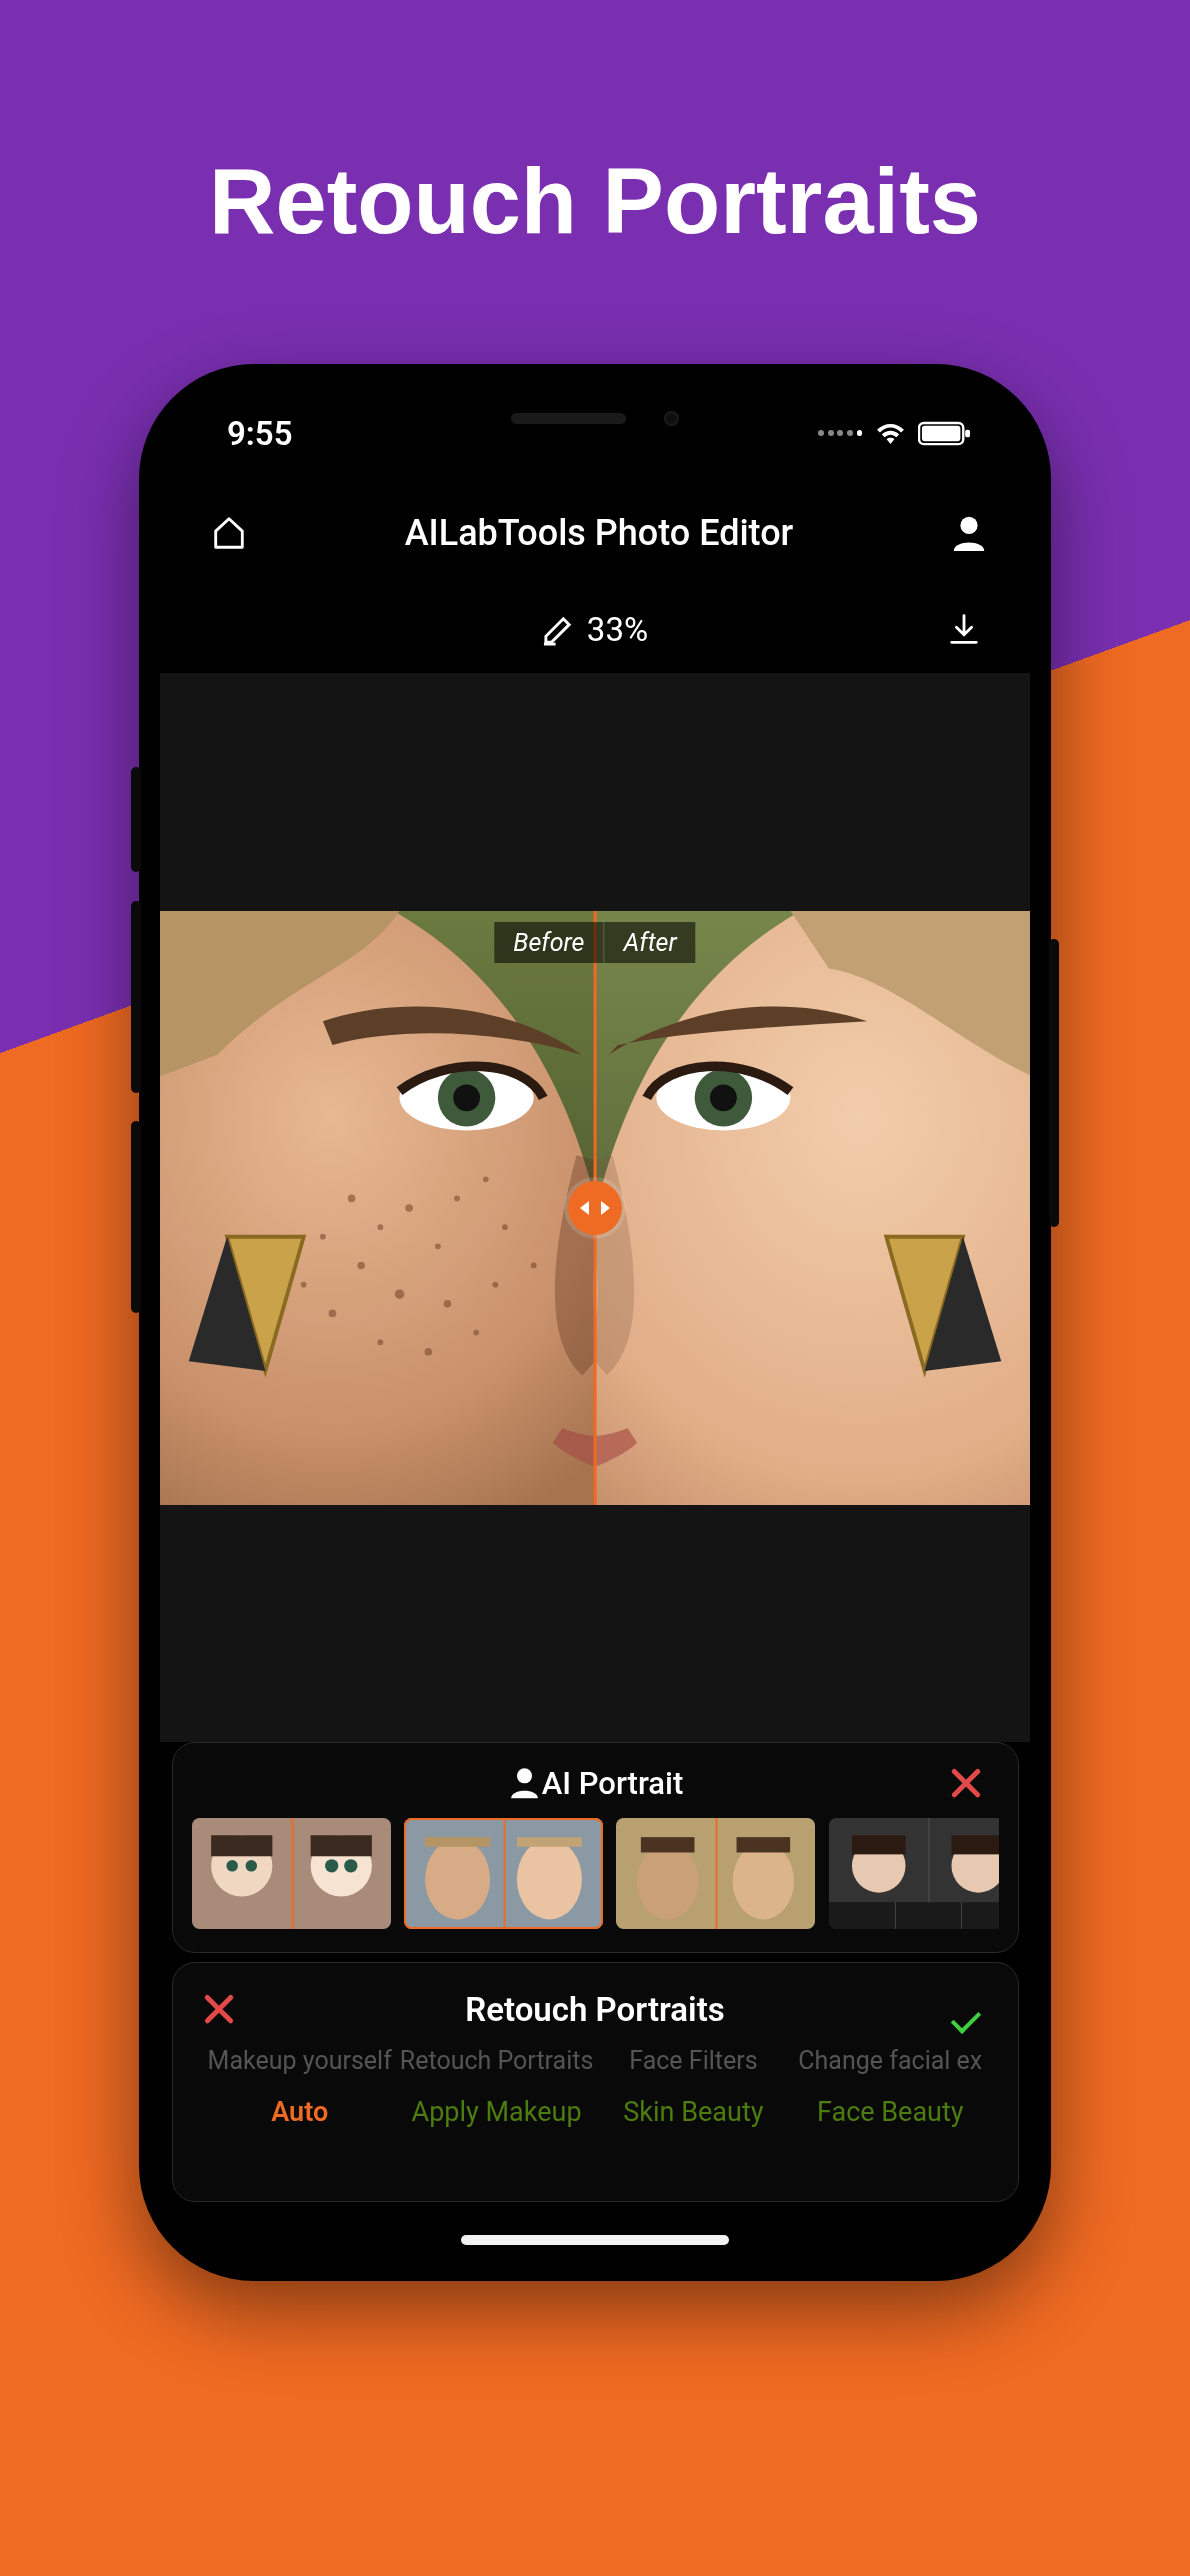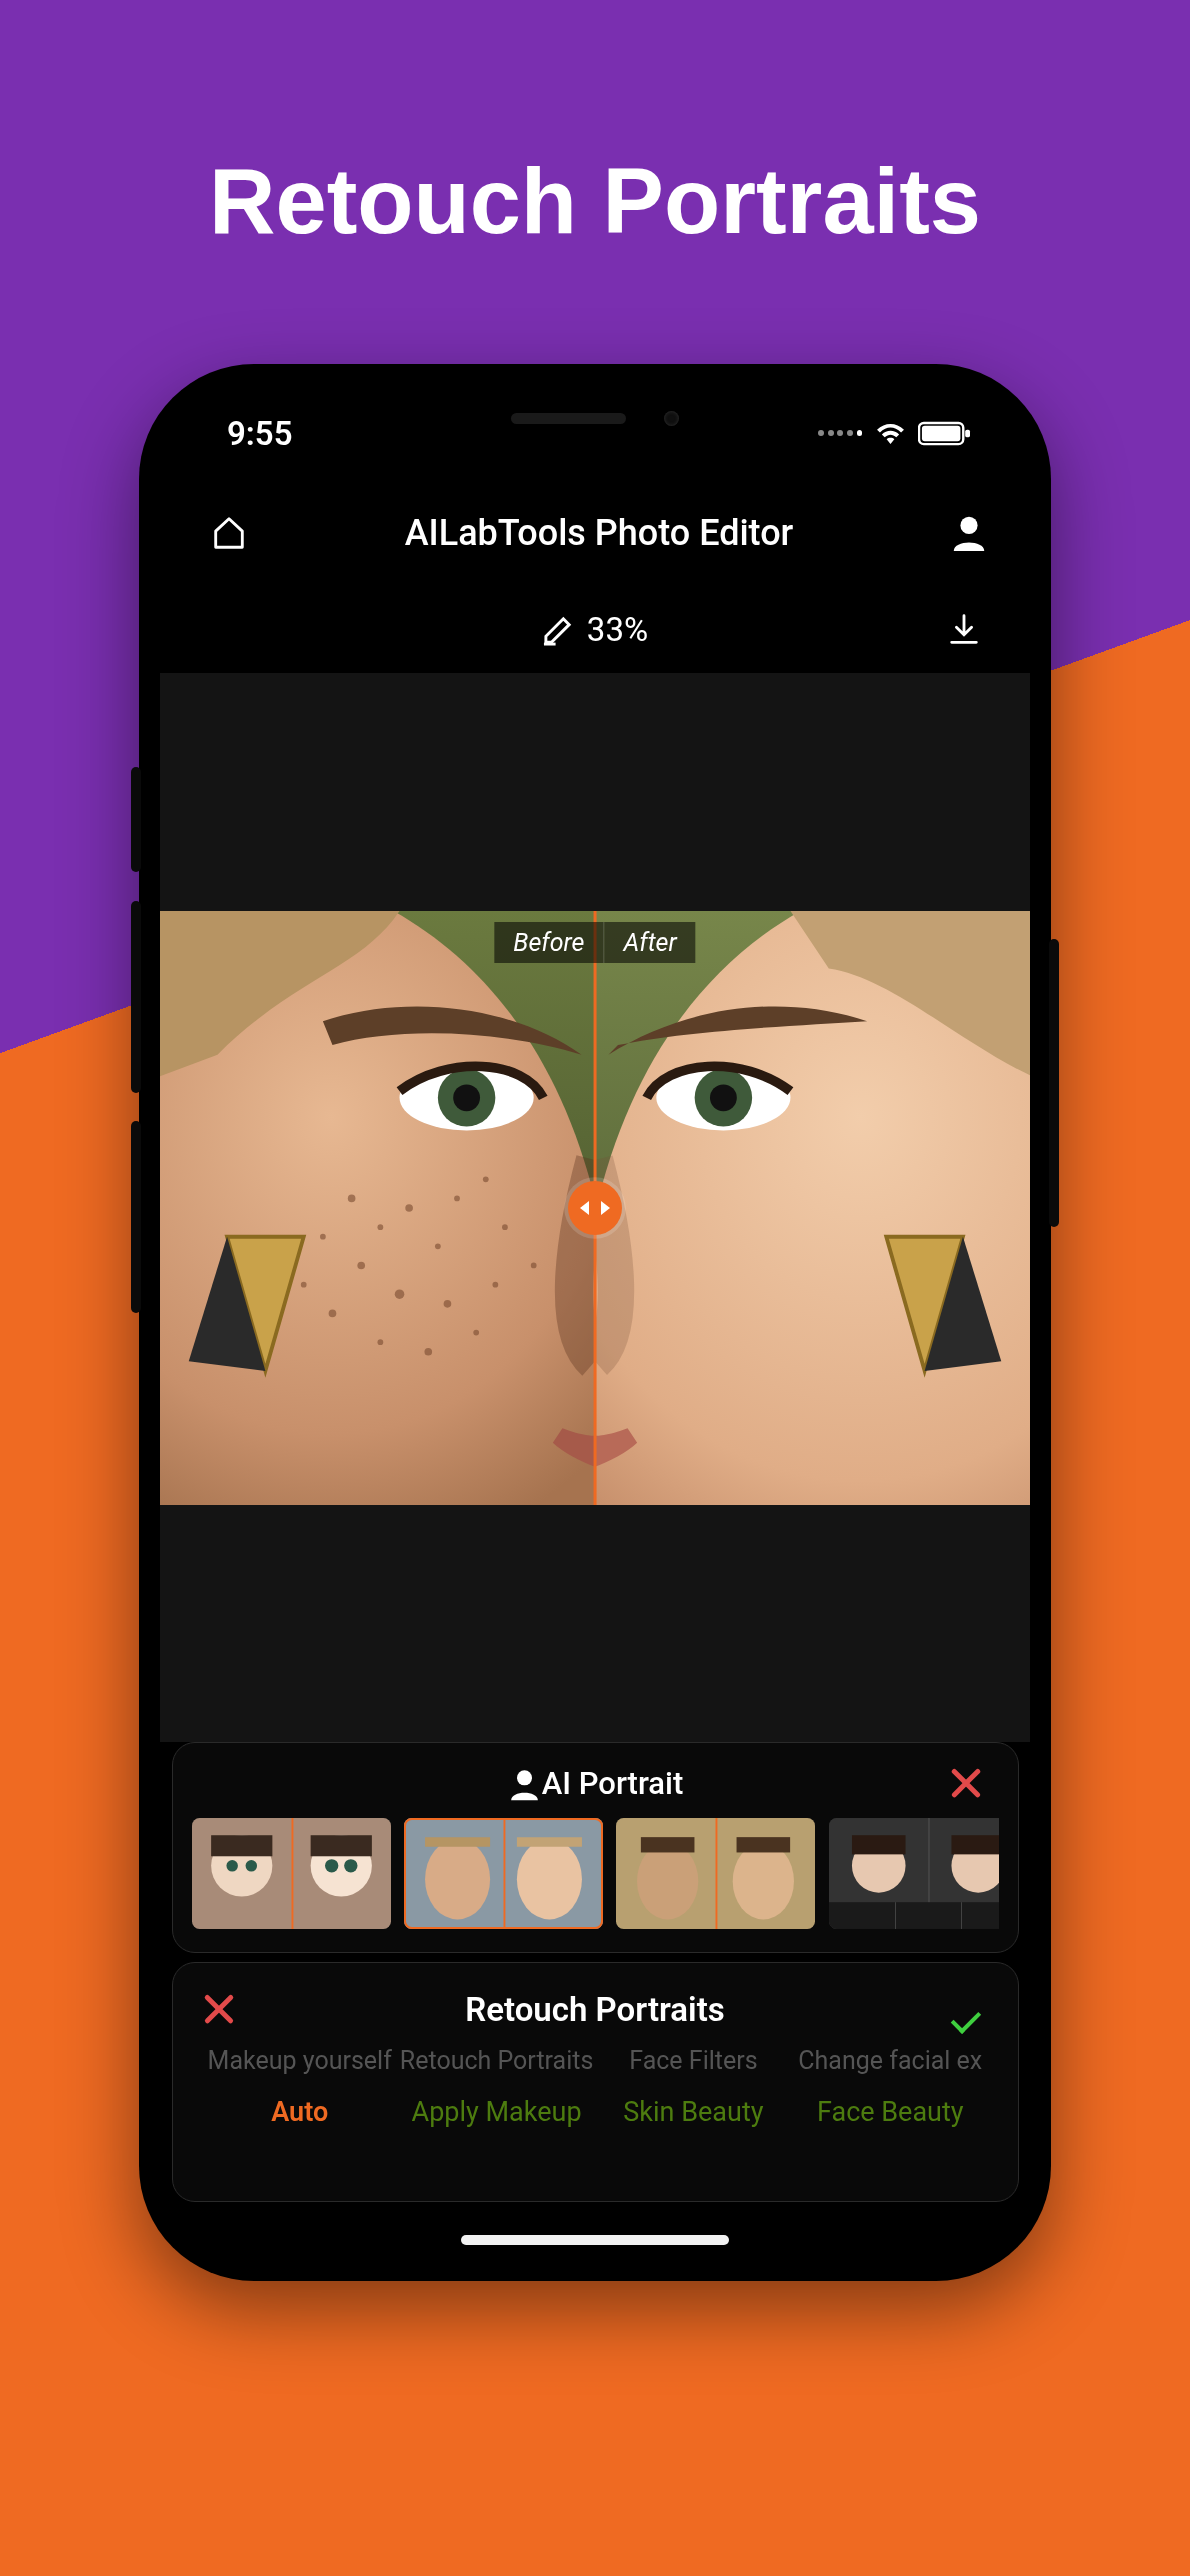--- a/index.html
+++ b/index.html
@@ -166,21 +166,21 @@
   position:absolute;
   left:11.5px; right:11.5px;
   bottom: 307px;
   height: 211px;
   background: rgba(10,10,10,0.92);
   border: 1px solid #2a2a2a;
   border-radius: 23px;
   padding: 13.4px 19px 9.6px;
 }
 .panel-top .hdr { display:flex; align-items:center; justify-content:center; position:relative; height:54px; }
-.panel-top .hdr .ttl { color:#fff; font-size:31px; font-weight:500; display:flex; align-items:flex-end; gap:0; }
+.panel-top .hdr .ttl { color:#fff; font-size:31px; font-weight:500; display:flex; align-items:flex-start; gap:0; }
 .panel-top .hdr .close { position:absolute; right:9.6px; }
 .thumb-row { display:flex; gap:13.4px; margin-top:7.7px; overflow:hidden; }
 .thumb {
   flex: 0 0 199px;
   height: 111px;
   border-radius: 7.7px;
   background:#222;
   overflow:hidden;
   position:relative;
 }

